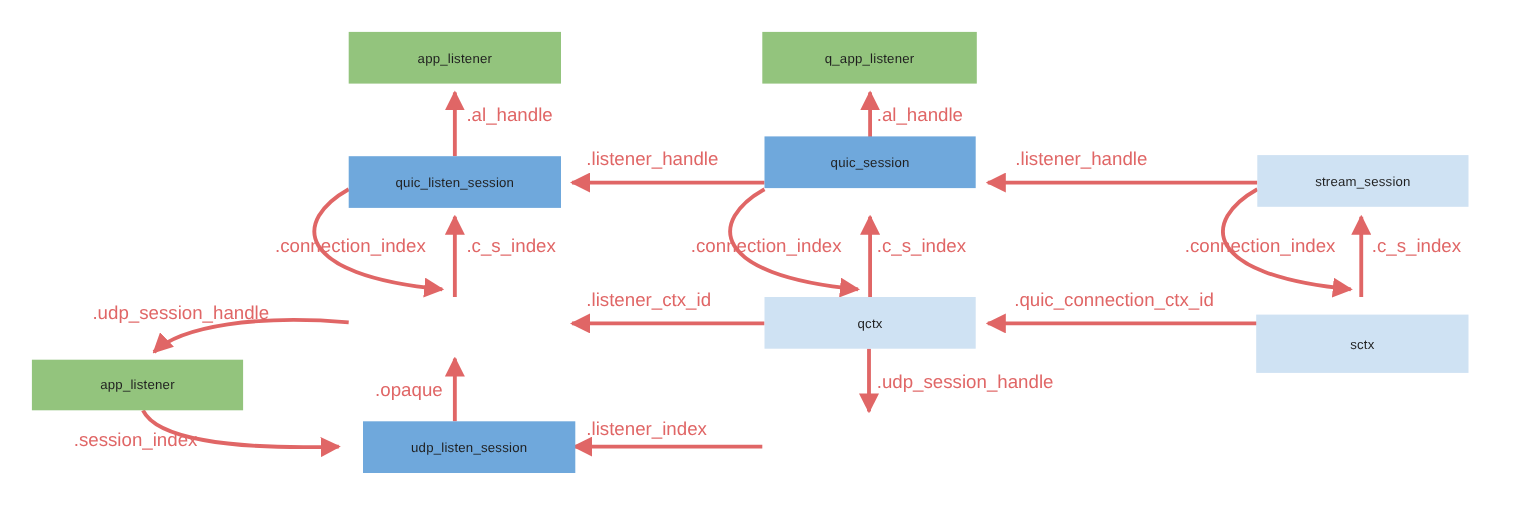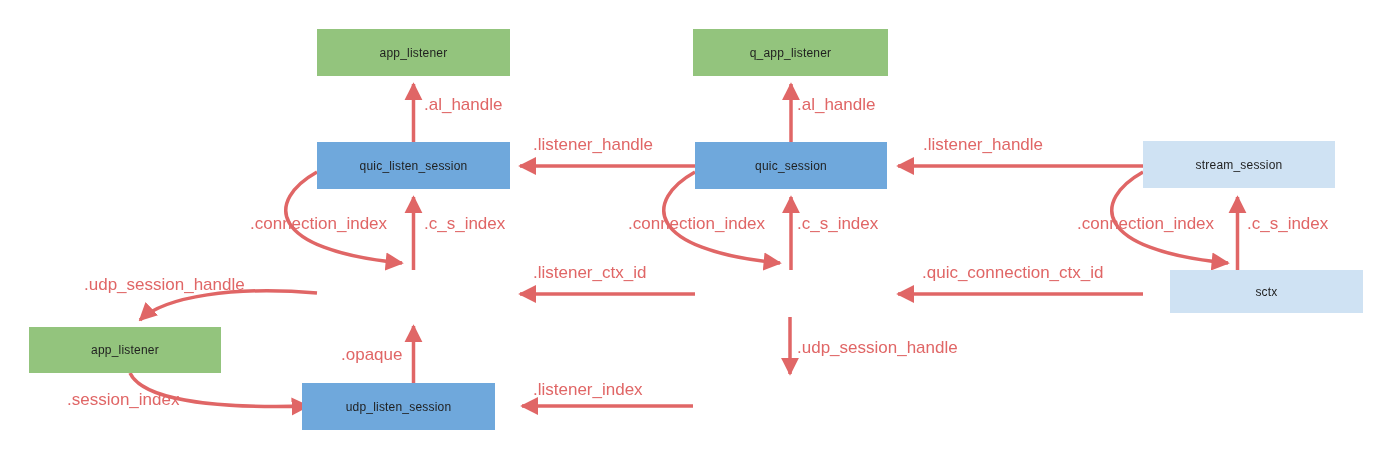--- a/index.html
+++ b/index.html
@@ -76,28 +76,29 @@
     <path class="arrow" marker-end="url(#ah)" d="M 695,172 C 645,200 643,250 780,263"></path>
     <path class="arrow" marker-end="url(#ah)" d="M 1143,172 C 1093,200 1091,250 1228,263"></path>
     <path class="arrow" marker-end="url(#ah)" d="M 317,293 C 235,286 165,296 140,320"></path>
     <path class="arrow" marker-end="url(#ah)" d="M 130,373 C 142,398 205,409 308,406"></path>
   </svg>
 
   <div class="node green" style="left:317px; top:29px;  width:193px; height:47px;">app_listener</div>
   <div class="node green" style="left:693px; top:29px;  width:195px; height:47px;">q_app_listener</div>
 
   <div class="node blue" style="left:317px; top:142px; width:193px; height:47px;">quic_listen_session</div>
-  <div class="node blue" style="left:695px; top:142px; width:192px; height:47px;">quic_session</div>
+  <div class="node blue" style="left:695px; top:124px; width:192px; height:47px;">quic_session</div>
   <div class="node light" style="left:1143px; top:141px; width:192px; height:47px;">stream_session</div>
 
-  <div class="node light" style="left:1142px; top:270px; width:193px; height:43px;margin-left:28px;">sctx</div>
+  <div class="node light" style="left:695px; top:270px; width:192px; height:47px;">qctx</div>
+  <div class="node light" style="left:1142px; top:286px; width:193px; height:53px;">sctx</div>
 
   <div class="node green" style="left:29px; top:327px; width:192px; height:46px;">app_listener</div>
 
-  <div class="node blue" style="left:302px; top:383px; width:193px; height:47px;">udp_listen_session</div>
+  <div class="node blue" style="left:330px; top:383px; width:193px; height:47px;">udp_listen_session</div>
 
   <div class="edge-label" style="left:424px; top:96px;">.al_handle</div>
   <div class="edge-label" style="left:797px; top:96px;">.al_handle</div>
 
   <div class="edge-label" style="left:533px; top:136px;">.listener_handle</div>
   <div class="edge-label" style="left:923px; top:136px;">.listener_handle</div>
 
   <div class="edge-label" style="left:250px; top:215px;">.connection_index</div>
   <div class="edge-label" style="left:424px; top:215px;">.c_s_index</div>
   <div class="edge-label" style="left:628px; top:215px;">.connection_index</div>

